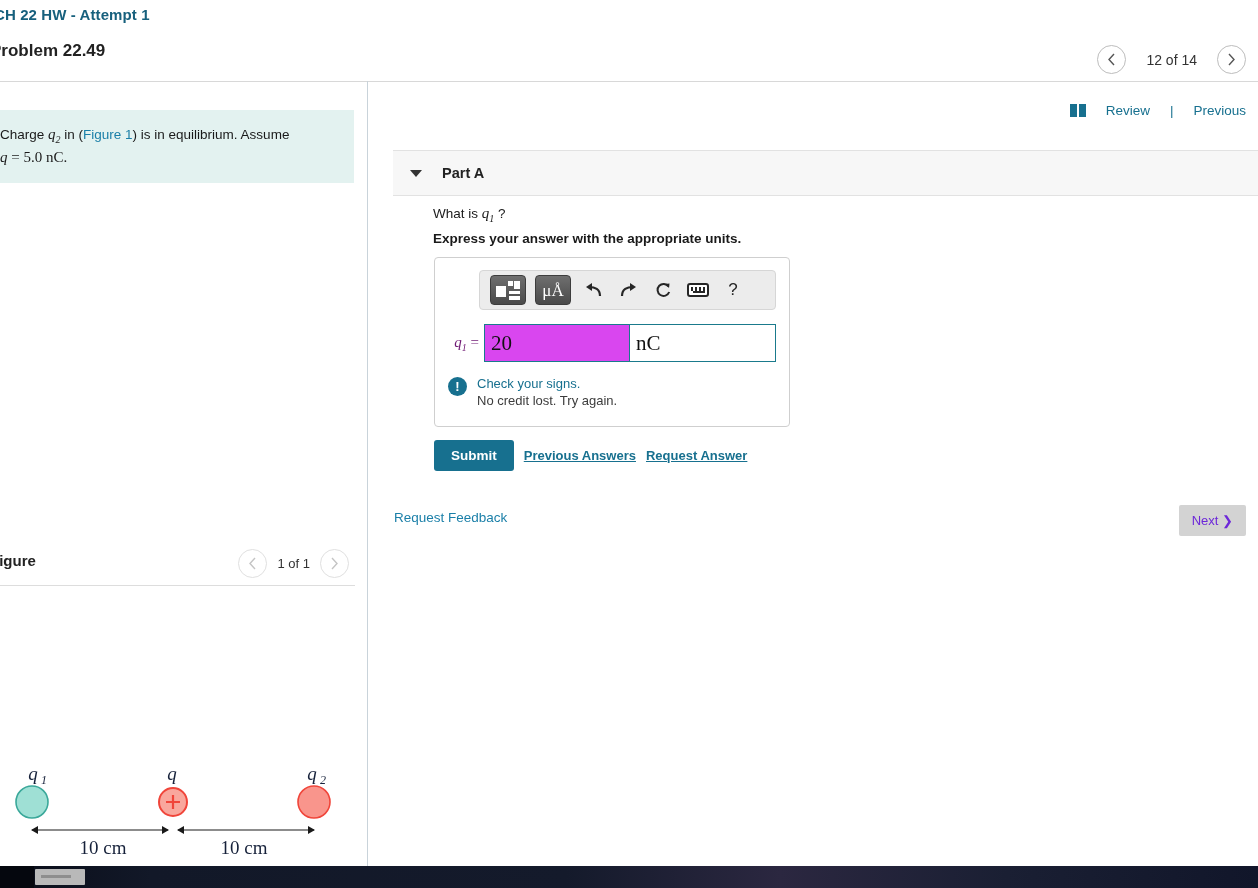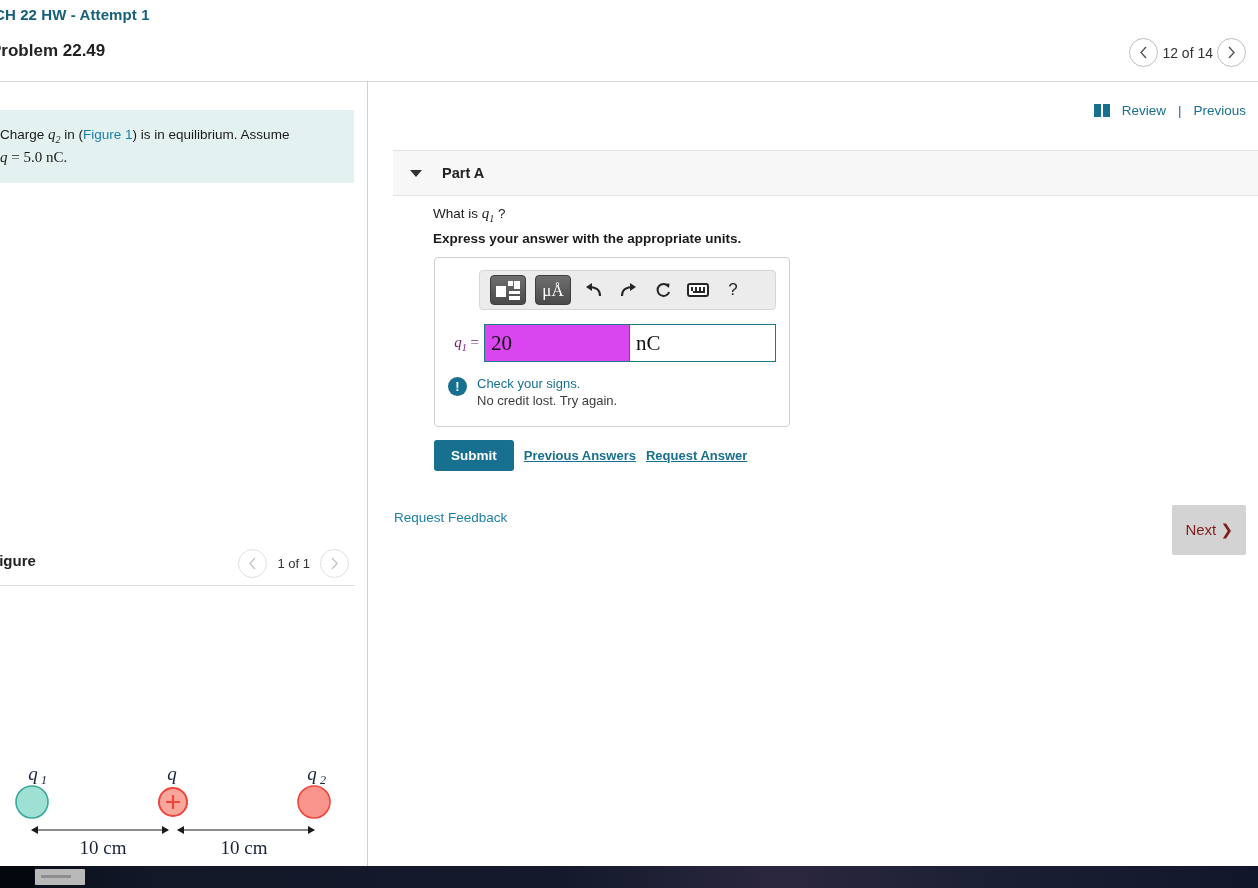--- a/index.html
+++ b/index.html
@@ -16,22 +16,22 @@
   .course-title {
     position: absolute; left: -6px; top: 6px;
     font-size: 15px; font-weight: bold; color: #17607d;
     letter-spacing: .1px;
   }
   .problem-title {
     position: absolute; left: -10px; top: 41px;
     font-size: 17px; font-weight: bold; color: #222;
   }
   .pager {
-    position: absolute; right: 12px; top: 38px;
-    display: flex; align-items: center; gap: 4px;
+    position: absolute; right: 12px; top: 45px;
+    display: flex; align-items: center; gap: 20px;
   }
   .circ-btn {
     width: 29px; height: 29px; border-radius: 50%;
     border: 1px solid #bdbdbd; background: #fff;
     display: flex; align-items: center; justify-content: center;
     color: #555; font-size: 14px; line-height: 1; cursor: pointer;
     padding-bottom: 1px;
   }
   .circ-btn.dim { border-color: #e0e0e0; color: #c4c4c4; }
   .pager-label { font-size: 14px; color: #333; }
@@ -77,21 +77,21 @@
     border-top: 1px solid #dddddd;
   }
 
   .figure-area { position: absolute; left: 0; top: 520px; width: 367px; height: 280px; }
 
   
   .right-col { position: absolute; left: 368px; top: 82px; width: 890px; height: 784px; }
 
   .review-row {
     position: absolute; right: 12px; top: 21px;
-    display: flex; align-items: center; gap: 12px;
+    display: flex; align-items: center; gap: 20px;
     font-size: 13.5px; color: #17708f;
   }
   .book-icon { display: inline-block; width: 16px; height: 13px; position: relative; }
   .book-icon i {
     position: absolute; top: 0; width: 7px; height: 13px; background: #17708f; display:block;
   }
   .book-icon i:first-child { left: 0; }
   .book-icon i:last-child { left: 9px; }
   .review-link { cursor: pointer; }
   .review-sep { color: #17708f; }
@@ -181,22 +181,22 @@
     font-family: "Liberation Sans", sans-serif;
   }
   .txt-link {
     font-size: 13px; font-weight: bold; color: #17708f;
     text-decoration: underline; cursor: pointer;
   }
 
   .feedback-link { position: absolute; left: 26px; top: 428px; font-size: 13.5px; color: #1a7fa8; cursor: pointer; }
   .next-btn {
     position: absolute; right: 12px; top: 423px;
-    background: #d3d3d3; border: none; color: #7f1d1d;
-    font-size: 15px; padding: 16px 13px; cursor: pointer; border-radius: 2px;
+    background: #d3d3d3; border: none; color: #6d28d9;
+    font-size: 13px; padding: 8px 13px; cursor: pointer; border-radius: 2px;
     font-family: "Liberation Sans", sans-serif;
   }
 
   
   .taskbar {
     position: absolute; left: 0; bottom: 0; width: 1258px; height: 22px;
     background: linear-gradient(90deg,#090d18 0%,#121828 12%,#141a2b 45%,#2b2740 62%,#1a1f33 80%,#11162a 100%);
   }
   .tb-thumb {
     position: absolute; left: 35px; top: 3px; width: 50px; height: 16px;

